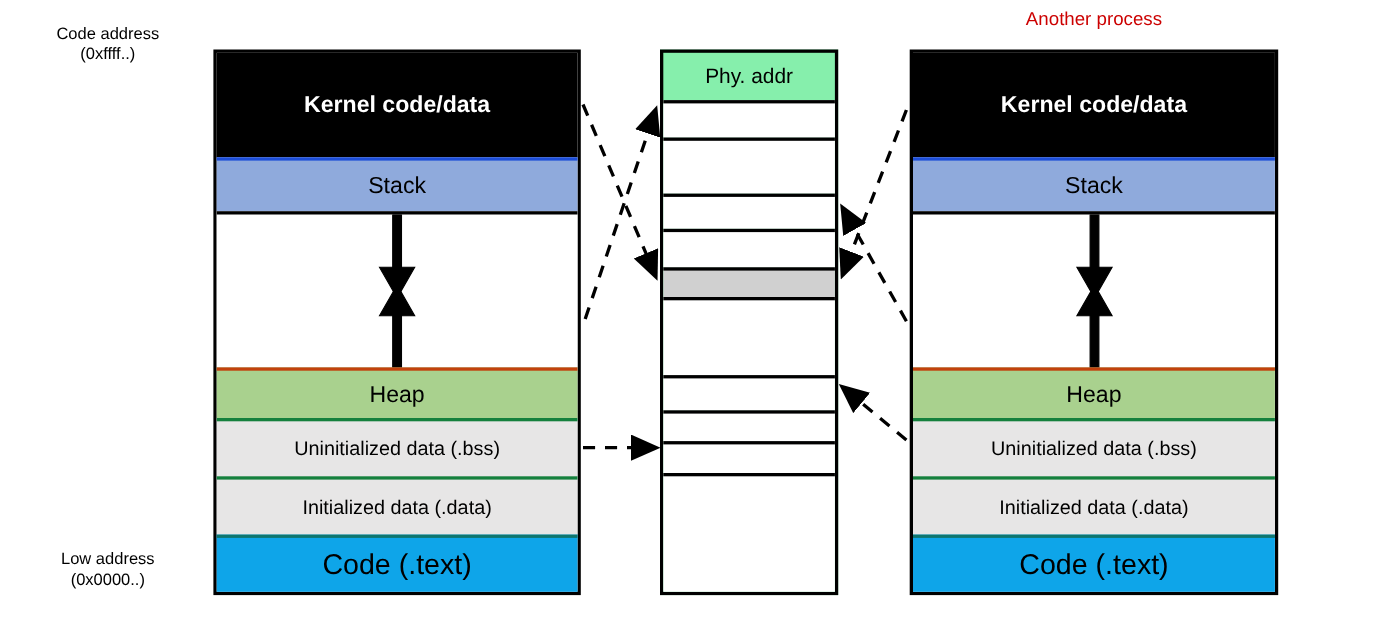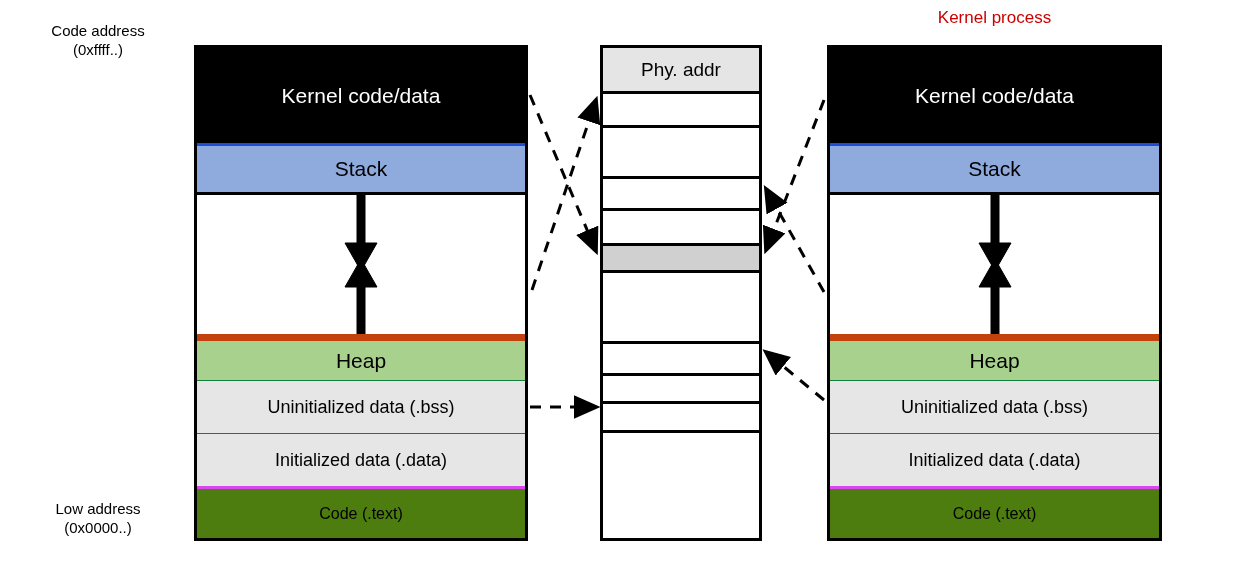--- a/index.html
+++ b/index.html
@@ -27,35 +27,35 @@
   
   .panel{position:absolute;border:3px solid #000;box-sizing:border-box;background:#fff;}
   #left-panel{left:194px;top:45px;width:334px;height:496px;}
   #right-panel{left:827px;top:45px;width:335px;height:496px;}
 
   .seg{
     position:absolute;left:0;right:0;box-sizing:border-box;
     display:flex;align-items:center;justify-content:center;
     font-size:19px;color:#000;
   }
-  .seg.kernel{background:#000;color:#fff;font-size:21px;}
+  .seg.kernel{background:#000;color:#fff;font-size:21px;font-weight:bold;}
   .seg.stack{background:#8faadc;font-size:21px;border-top:3px solid #1d4ed8;}
   .seg.gap{background:#fff;border-top:3px solid #000;}
-  .seg.heap{background:#a9d18e;font-size:21px;border-top:7px solid #c2410c;}
-  .seg.data{background:#e7e6e6;border-top:1px solid #15803d;font-size:18px;}
-  .seg.text{background:#4d7c0f;border-top:3px solid #d946ef;font-size:16px;}
+  .seg.heap{background:#a9d18e;font-size:21px;border-top:3px solid #c2410c;}
+  .seg.data{background:#e7e6e6;border-top:3px solid #15803d;font-size:18px;}
+  .seg.text{background:#0ea5e9;border-top:3px solid #0f766e;font-size:26px;}
 
   
   .growth{position:absolute;left:50%;transform:translateX(-50%);top:0;height:100%;width:60px;}
   .growth svg{display:block;}
 
   
   #phys-col{
     position:absolute;left:600px;top:45px;width:162px;height:496px;
-    border:3px solid #000;box-sizing:border-box;background:#e5e5e5;
+    border:3px solid #000;box-sizing:border-box;background:#86efac;
   }
   .prow{
     position:absolute;left:0;right:0;box-sizing:border-box;background:#fff;
   }
   .prow.div{border-top:3px solid #000;}
   .prow.shaded{background:#d0d0d0;}
   #phys-head{
     position:absolute;left:0;right:0;top:0;height:43px;
     display:flex;align-items:center;justify-content:center;
     font-size:19px;color:#000;
@@ -67,21 +67,21 @@
 </head>
 <body>
 
 <div class="stage">
 
   <div class="addr-label" id="high-addr">Code address
 (0xffff..)</div>
   <div class="addr-label" id="low-addr">Low address
 (0x0000..)</div>
 
-  <div id="another-proc">Kernel process</div>
+  <div id="another-proc">Another process</div>
 
   <div class="panel" id="left-panel">
     <div class="seg kernel" style="top:0;height:95px;">
       <span>Kernel code/data</span>
     </div>
     <div class="seg stack" style="top:95px;height:49px;">
       <span>Stack</span>
     </div>
     <div class="seg gap" style="top:144px;height:142px;">
       <div class="growth">

